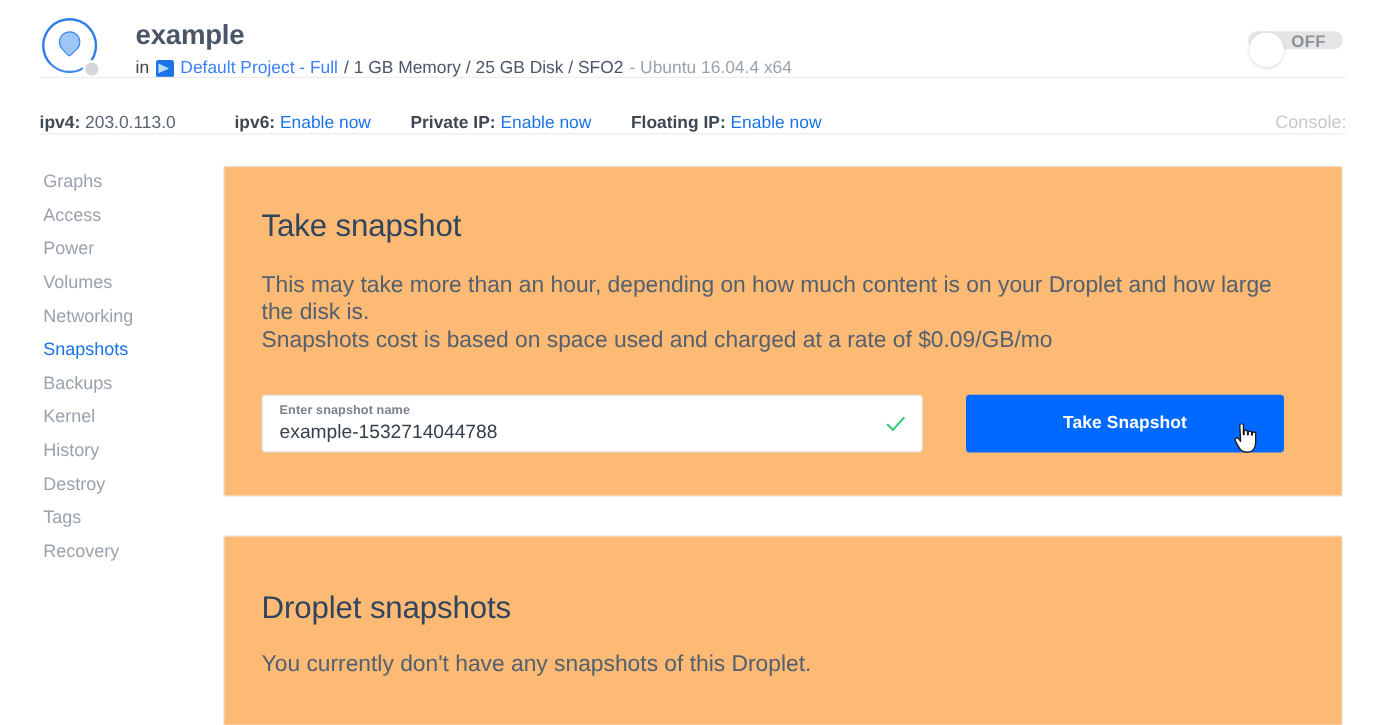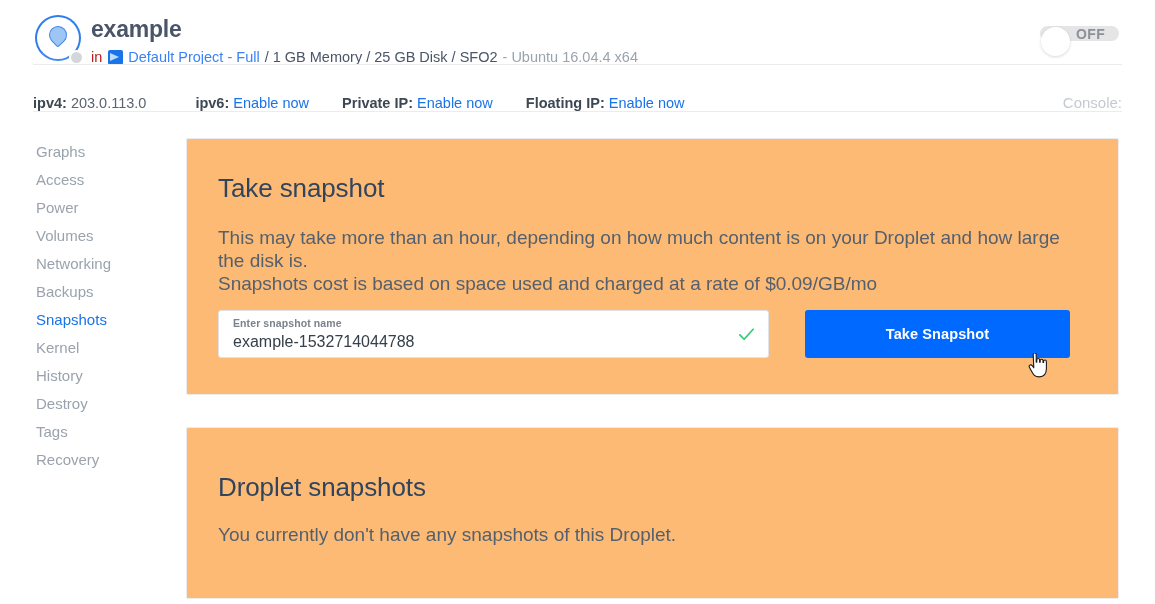--- a/index.html
+++ b/index.html
@@ -63,40 +63,40 @@
     left: 36px;
     top: 35px;
     width: 15px;
     height: 15px;
     background: #d4d7da;
     border: 2.5px solid #ffffff;
     border-radius: 50%;
     box-sizing: border-box;
   }
   .header-text {
-    margin-left: 4px;
+    margin-left: 26px;
     padding-top: 3px;
   }
   .droplet-name {
     font-size: 23px;
     font-weight: bold;
     color: #4a5568;
     line-height: 1.1;
     letter-spacing: -0.2px;
   }
   .droplet-meta {
     margin-top: 7px;
     font-size: 14.5px;
     color: #4a5568;
     display: flex;
     align-items: center;
     white-space: nowrap;
     line-height: 1.2;
   }
-  .meta-in { color: #b91c1c; margin-right: 6px; }
+  .meta-in { color: #404040; margin-right: 6px; }
   .project-icon {
     display: inline-block;
     width: 15px;
     height: 15px;
     background: #1a73e8;
     border-radius: 2px;
     position: relative;
     margin-right: 5px;
     flex: 0 0 15px;
     overflow: hidden;
@@ -221,21 +221,21 @@
   .card-desc {
     font-size: 19px;
     color: #55606e;
     line-height: 23px;
     margin: 0;
   }
 
   .snapshot-row {
     display: flex;
     align-items: stretch;
-    margin-top: 15px;
+    margin-top: 34px;
   }
   .input-wrap {
     flex: 0 0 551px;
     height: 48px;
     border: 1px solid #dfe3e8;
     border-radius: 3px;
     box-sizing: border-box;
     position: relative;
     padding: 6px 13px 0 14px;
     background: #fff;
@@ -337,22 +337,22 @@
 </div>
 
 <div class="content">
 
   <div class="sidebar">
     <div class="nav-item">Graphs</div>
     <div class="nav-item">Access</div>
     <div class="nav-item">Power</div>
     <div class="nav-item">Volumes</div>
     <div class="nav-item">Networking</div>
+    <div class="nav-item active">Snapshots</div>
     <div class="nav-item">Backups</div>
-    <div class="nav-item active">Snapshots</div>
     <div class="nav-item">Kernel</div>
     <div class="nav-item">History</div>
     <div class="nav-item">Destroy</div>
     <div class="nav-item">Tags</div>
     <div class="nav-item">Recovery</div>
   </div>
 
   <div class="main">
 
     <div class="card">

